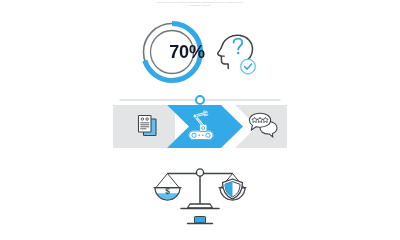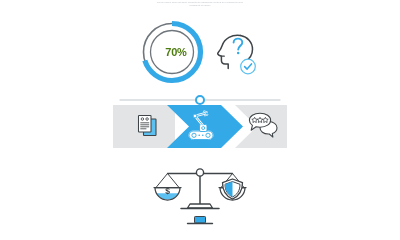--- a/index.html
+++ b/index.html
@@ -53,30 +53,30 @@
   }
   .donut-wrap {
     position: absolute;
     left: 0px;
     top: 0px;
     width: 72px;
     height: 72px;
   }
   .donut-label {
     position: absolute;
-    left: 4px;
+    left: 15px;
     top: 0;
     width: 72px;
     height: 72px;
     display: flex;
     align-items: center;
     justify-content: center;
-    font-size: 11px;
+    font-size: 18px;
     font-weight: bold;
-    color: #4d7c0f;
+    color: #0f172a;
     letter-spacing: -0.2px;
     pointer-events: none;
   }
   .head-wrap {
     position: absolute;
     left: 74px;
     top: 12px;
     width: 50px;
     height: 50px;
   }

